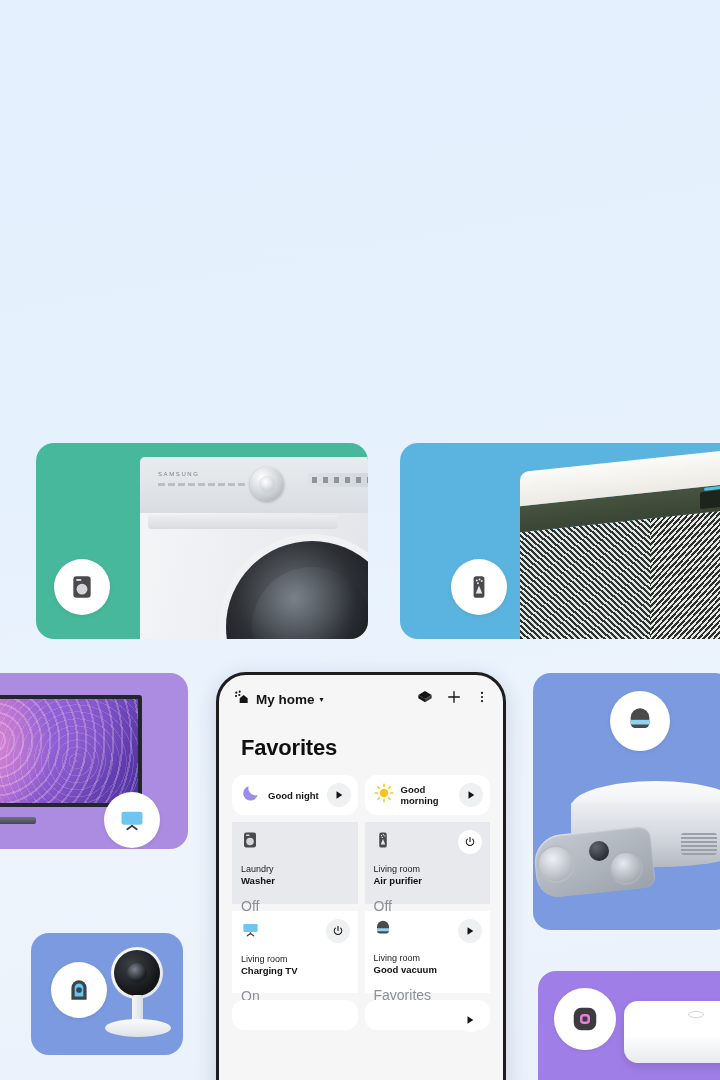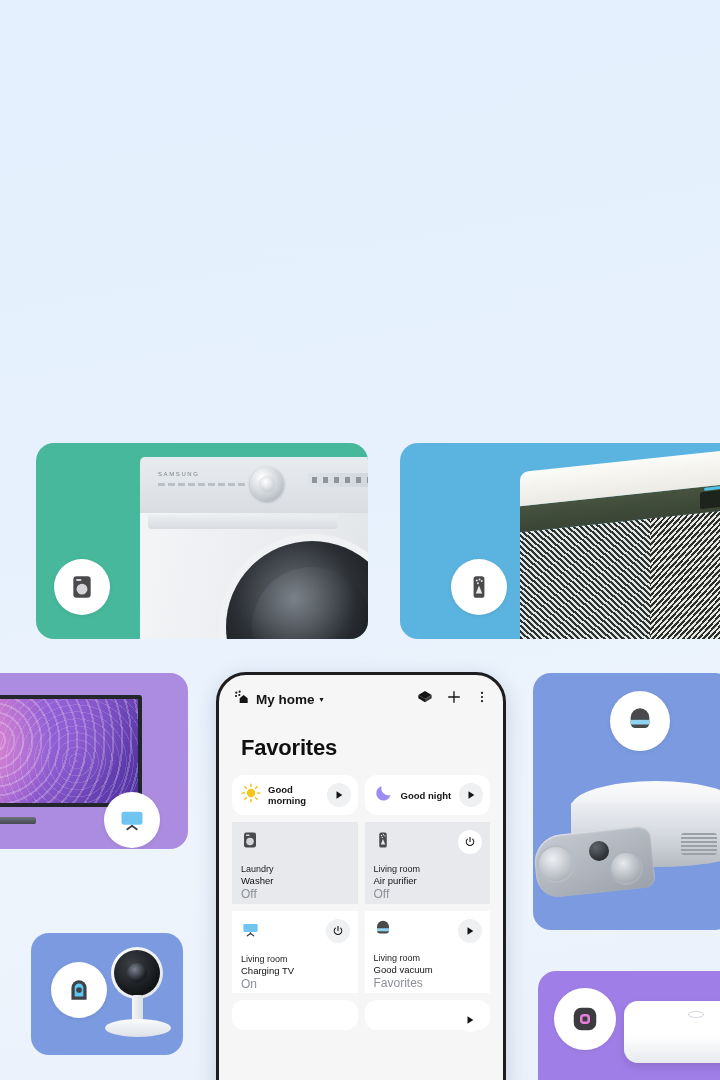--- a/index.html
+++ b/index.html
@@ -179,22 +179,22 @@
     display:flex; align-items:center; padding:0 7px 0 9px; }
   .scene-name{ font-size:9.5px; font-weight:bold; color:#141414;
     line-height:11px; margin-left:7px; flex:1; }
   .play{ width:24px; height:24px; border-radius:50%; background:#eff0f1;
     display:flex; align-items:center; justify-content:center; flex:0 0 24px; }
 
   .dev{ border-radius:0; height:82px; padding:9px 9px 0 9px; position:relative; }
   .dev.off{ background:#e7e9ec; }
   .dev.on{ background:#fff; }
   .dev-room{ font-size:9px; color:#1b1b1b; margin-top:11px; }
-  .dev-name{ font-size:9.5px; color:#101010; font-weight:normal; margin-top:1px; }
-  .dev-state{ font-size:12px; color:#8c9096; margin-top:1px; }
+  .dev-name{ font-size:9.5px; color:#101010; font-weight:bold; margin-top:1px; }
+  .dev-state{ font-size:14px; color:#8c9096; margin-top:12px;text-decoration:underline; }
   .dev-btn{ position:absolute; right:8px; top:8px; width:24px; height:24px;
     border-radius:50%; background:#fff;
     display:flex; align-items:center; justify-content:center; }
   .dev.on .dev-btn{ background:#eff0f1; }
   .dev-part{ border-radius:12px; height:30px; position:relative; }
 </style>
 </head>
 <body>
 
 <div class="tile" id="tile-washer">
@@ -347,41 +347,41 @@
     </span>
   </div>
 
   <div class="ph-title">Favorites</div>
 
   <div class="grid">
 
     <div class="scene">
       <span>
         <svg width="20" height="20" viewBox="0 0 24 24">
+          <path d="M20 14.5A8.6 8.6 0 0 1 9.2 3.8 8.8 8.8 0 1 0 20 14.5Z" fill="#9b8df0"></path>
+        </svg>
+      </span>
+      <span class="scene-name">Good night</span>
+      <span class="play">
+        <svg width="10" height="10" viewBox="0 0 12 12">
+            <path d="M3 1.5 L10 6 L3 10.5Z" fill="#141414"></path>
+          </svg>
+      </span>
+    </div>
+
+    <div class="scene">
+      <span>
+        <svg width="20" height="20" viewBox="0 0 24 24">
           <circle cx="12" cy="12" r="5" fill="#f5c518"></circle>
           <g stroke="#f5c518" stroke-width="1.8" stroke-linecap="round">
             <path d="M12 1.5v2.6M12 19.9v2.6M1.5 12h2.6M19.9 12h2.6M4.6 4.6l1.8 1.8M17.6 17.6l1.8 1.8M19.4 4.6l-1.8 1.8M6.4 17.6l-1.8 1.8"></path>
           </g>
         </svg>
       </span>
       <span class="scene-name">Good morning</span>
-      <span class="play">
-        <svg width="10" height="10" viewBox="0 0 12 12">
-            <path d="M3 1.5 L10 6 L3 10.5Z" fill="#141414"></path>
-          </svg>
-      </span>
-    </div>
-
-    <div class="scene">
-      <span>
-        <svg width="20" height="20" viewBox="0 0 24 24">
-          <path d="M20 14.5A8.6 8.6 0 0 1 9.2 3.8 8.8 8.8 0 1 0 20 14.5Z" fill="#9b8df0"></path>
-        </svg>
-      </span>
-      <span class="scene-name">Good night</span>
       <span class="play">
         <svg width="10" height="10" viewBox="0 0 12 12">
             <path d="M3 1.5 L10 6 L3 10.5Z" fill="#141414"></path>
           </svg>
       </span>
     </div>
 
     <div class="dev off">
       <span>
         <svg width="18" height="18" viewBox="0 0 24 24">

